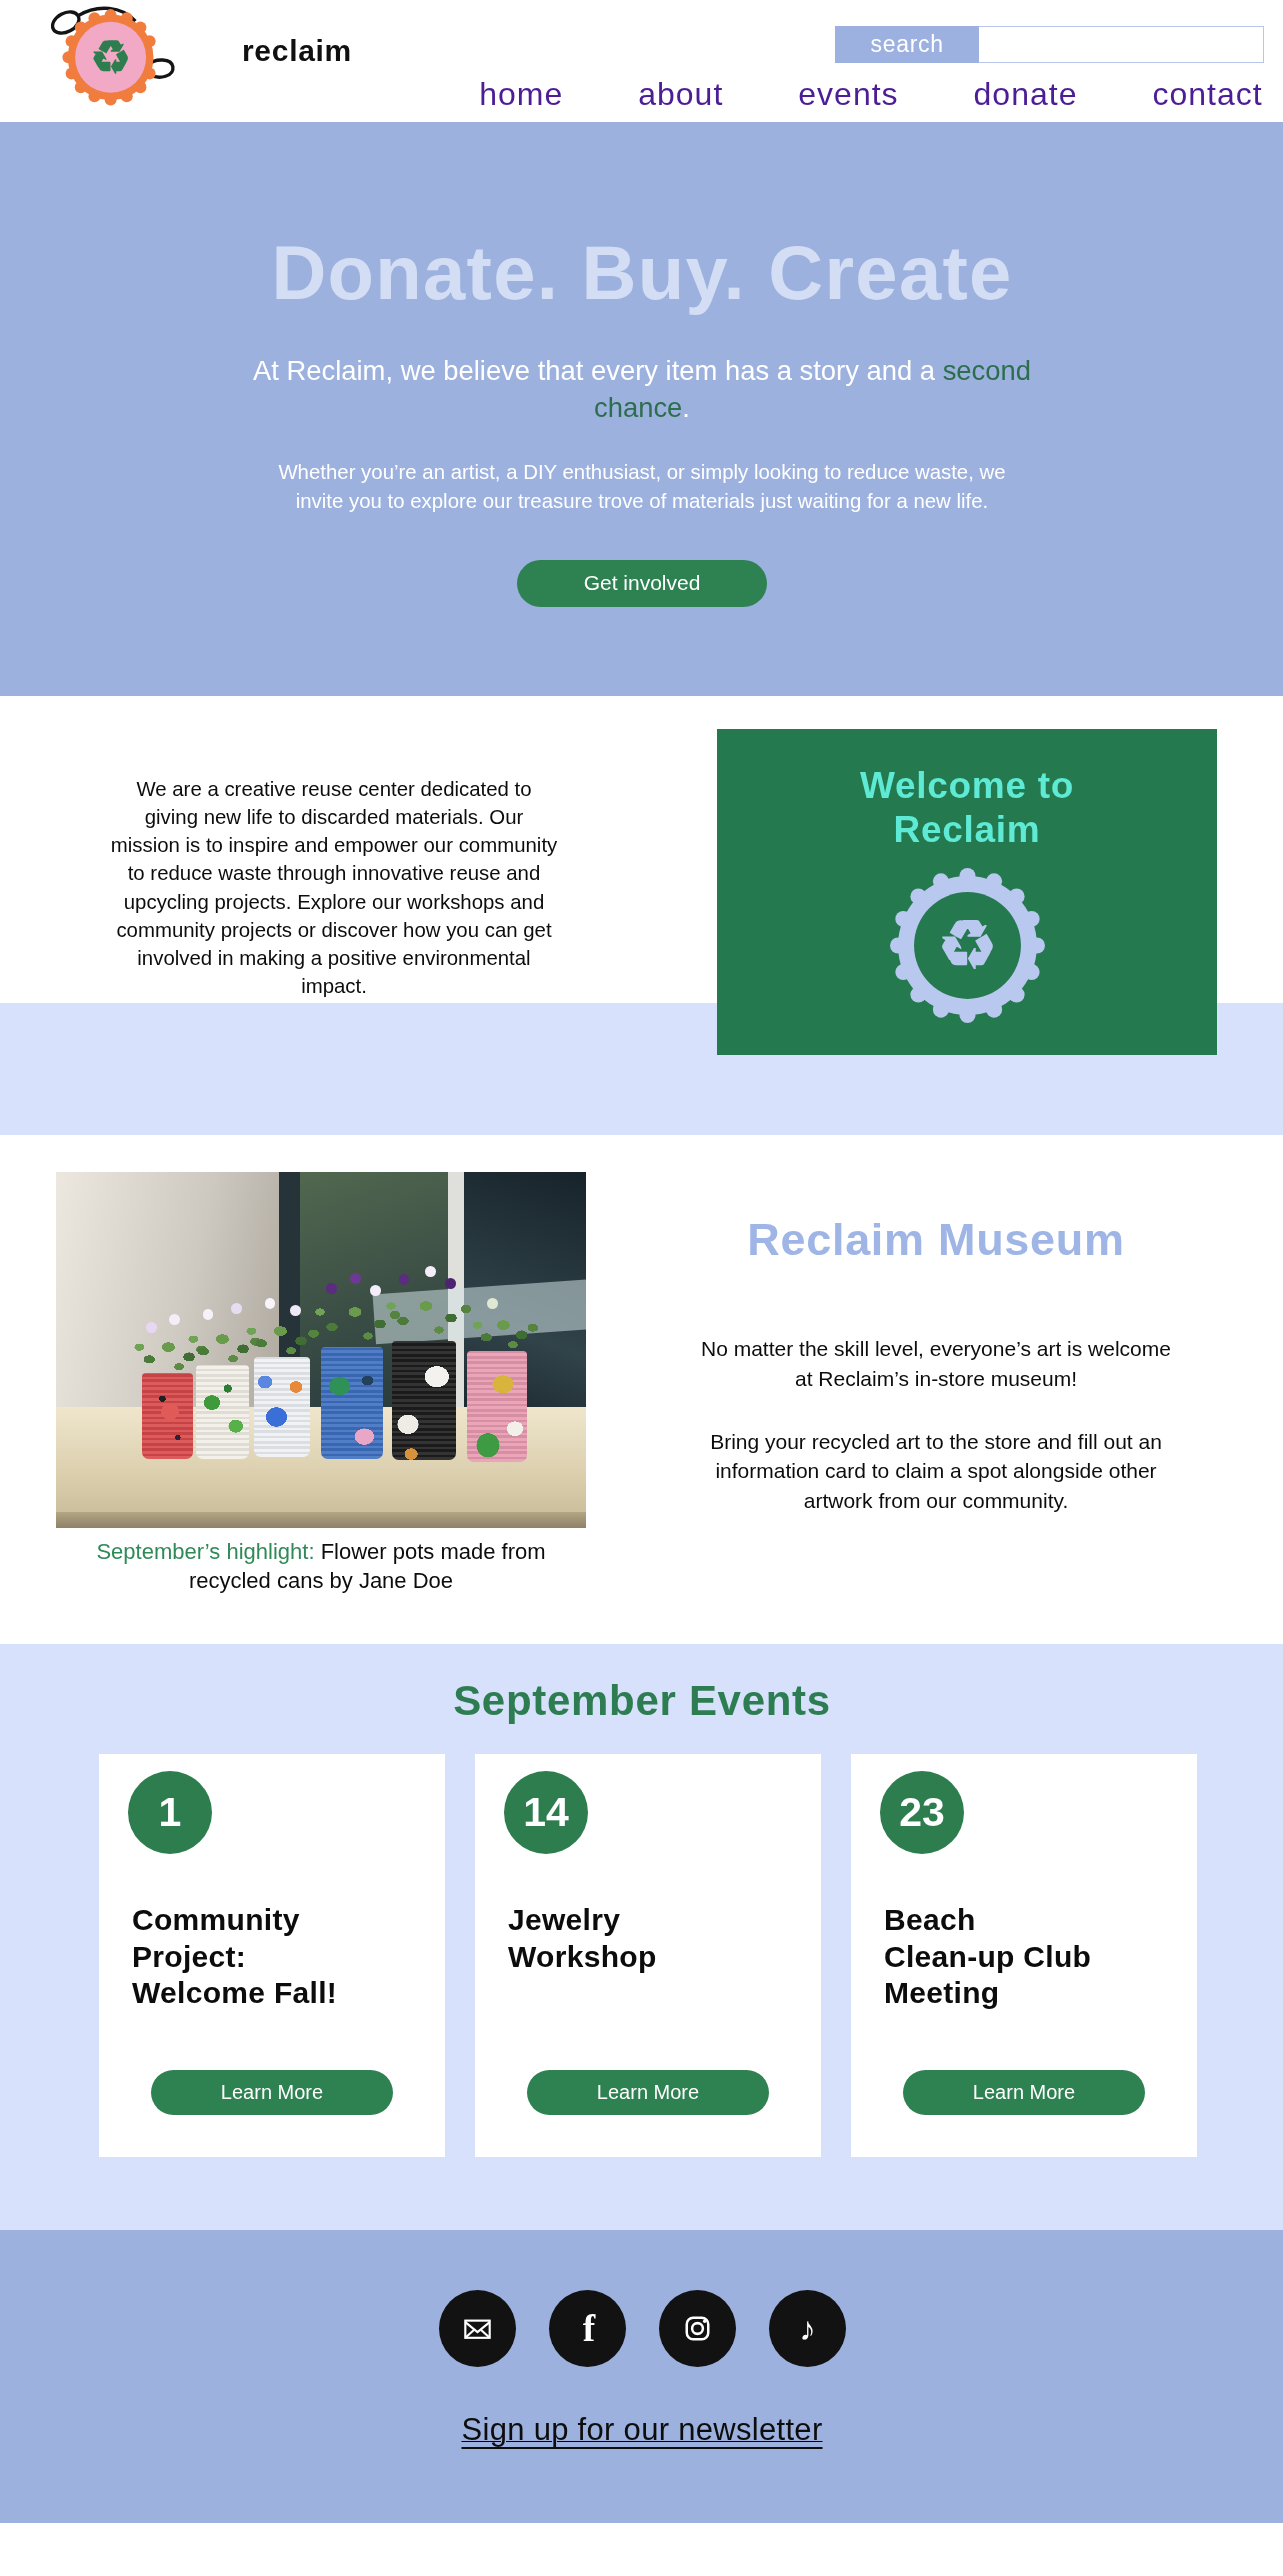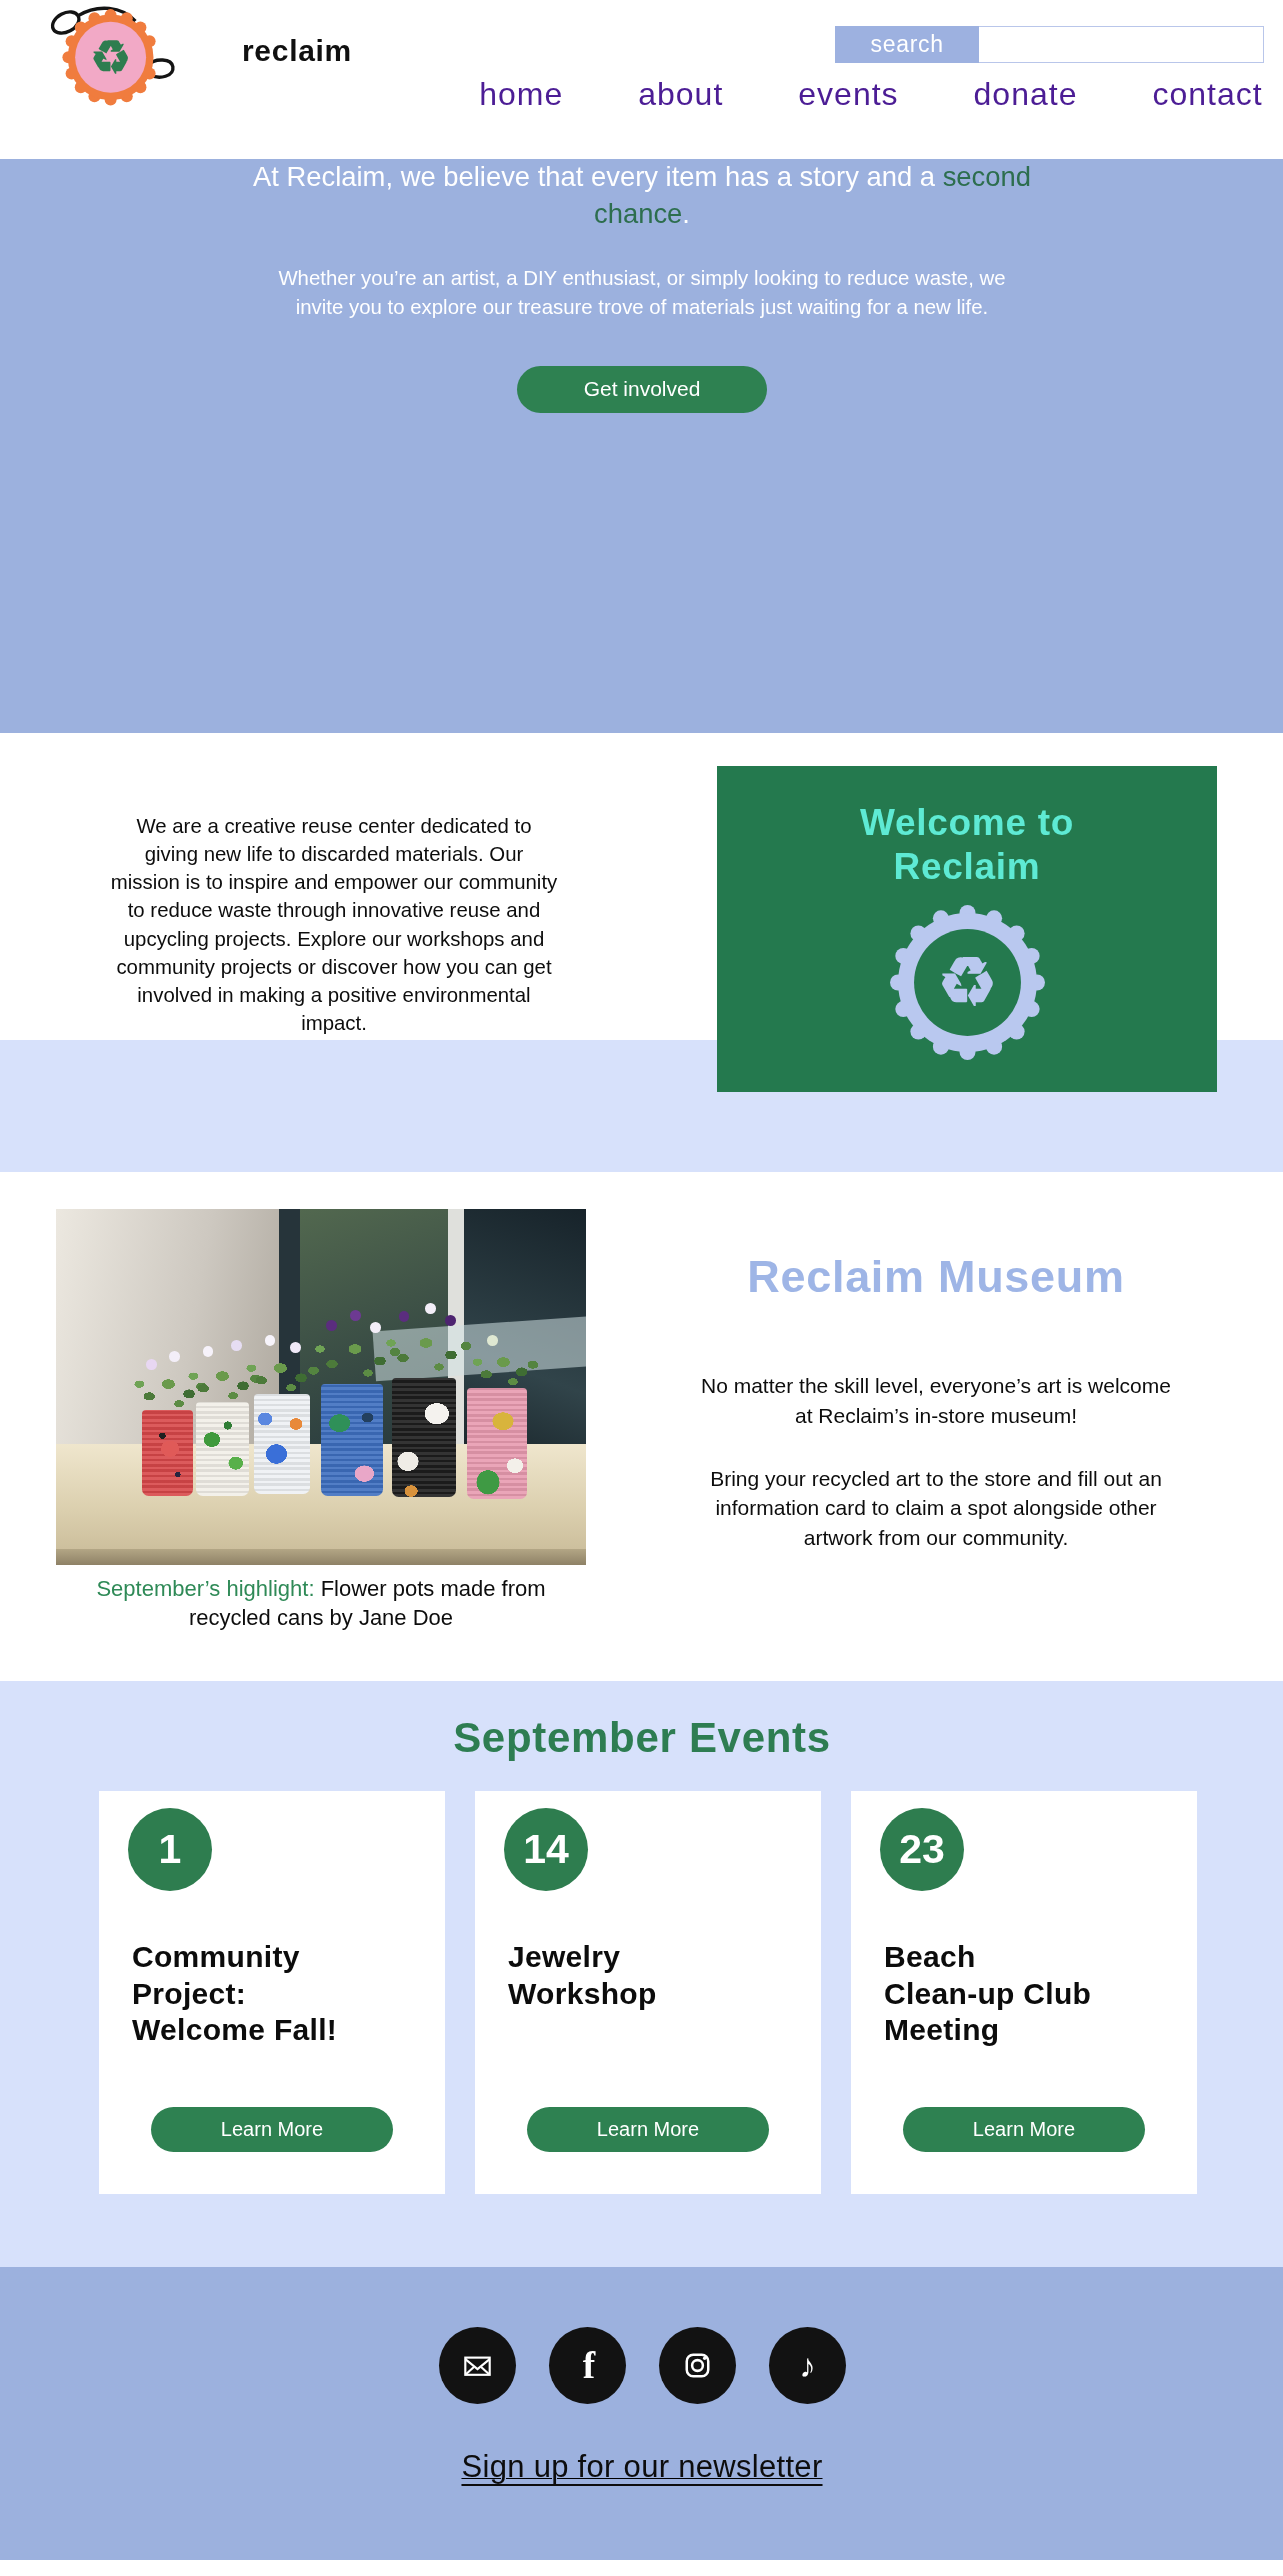--- a/index.html
+++ b/index.html
@@ -130,20 +130,21 @@
     <nav class="nav">
       <a>home</a>
       <a>about</a>
       <a>events</a>
       <a>donate</a>
       <a>contact</a>
     </nav>
   </header>
 
   <section class="hero">
+    <h1 class="hero-title">Donate. Buy. Create</h1>
     <p class="hero-sub"><span>At Reclaim, we believe that every item has a story and a </span><span class="hl">second chance</span><span>.</span></p>
     <p class="hero-para">Whether you’re an artist, a DIY enthusiast, or simply looking to reduce waste, we
 invite you to explore our treasure trove of materials just waiting for a new life.</p>
     <button class="cta-btn">Get involved</button>
   </section>
 
   <section class="about">
     <p class="mission">We are a creative reuse center dedicated to
 giving new life to discarded materials. Our
 mission is to inspire and empower our community

